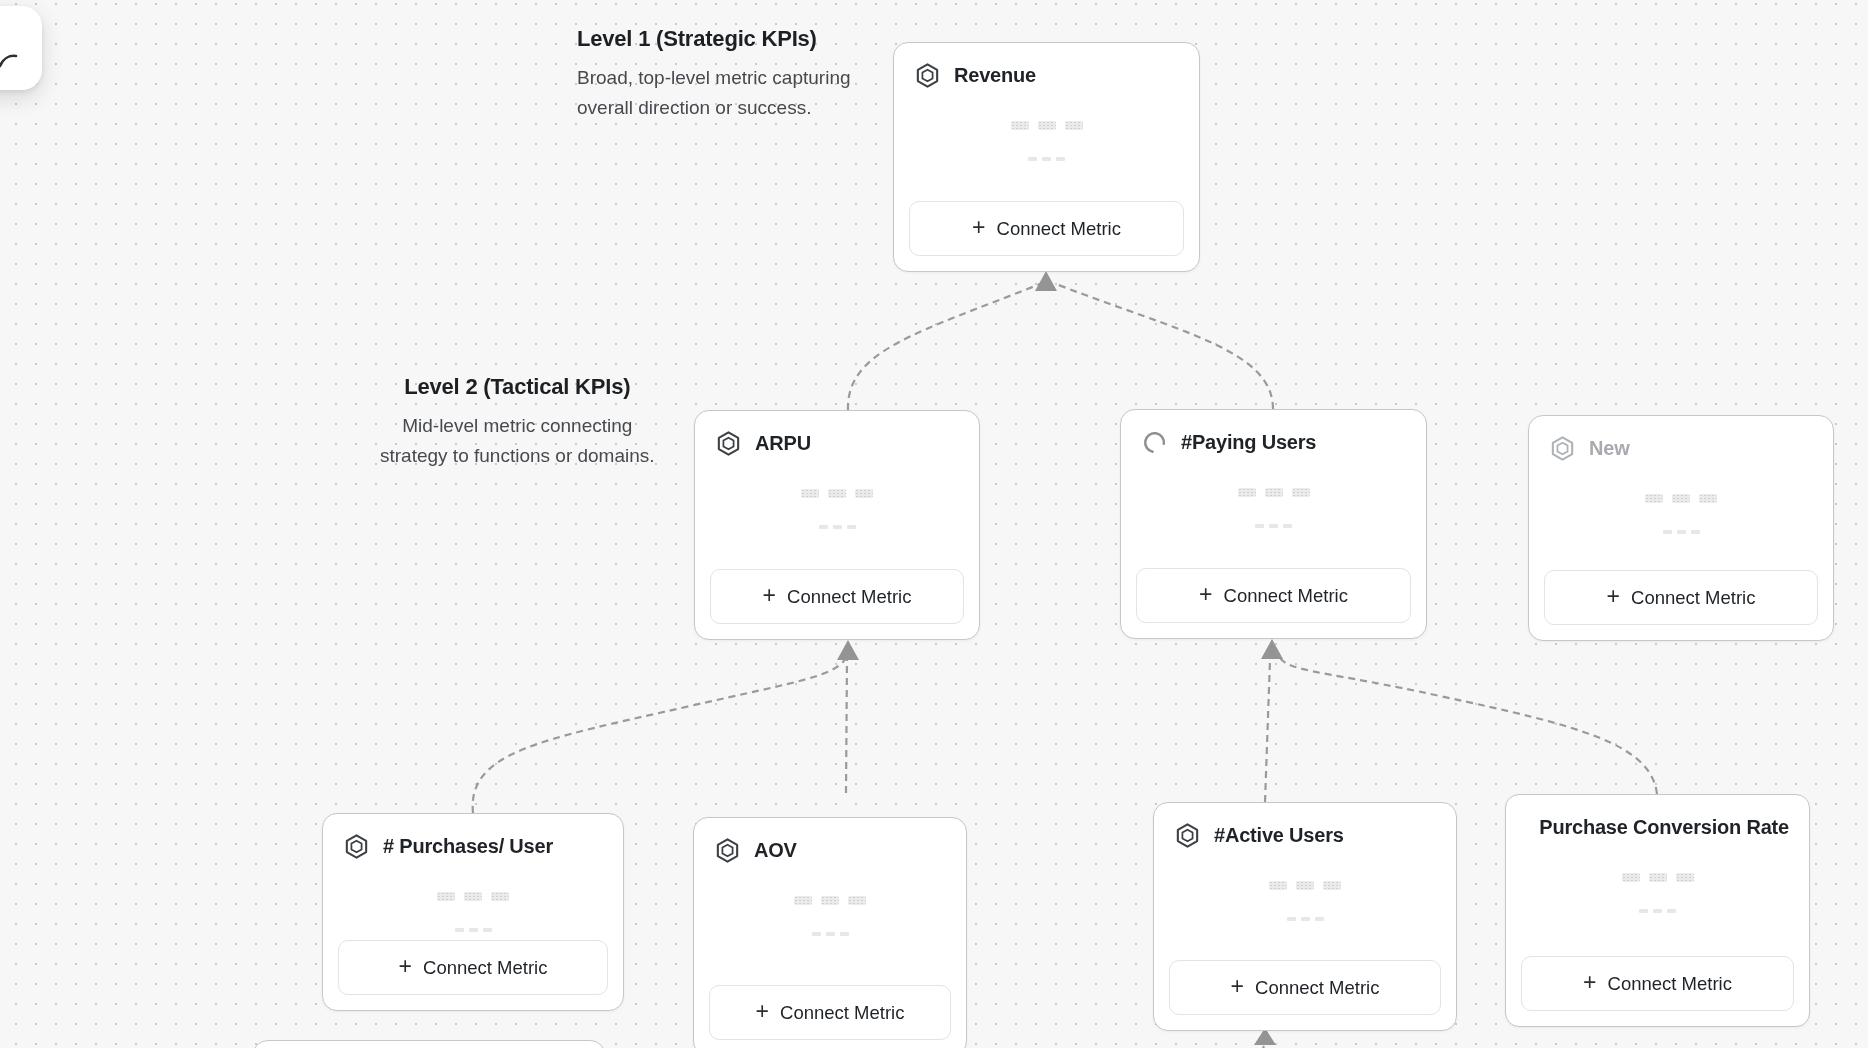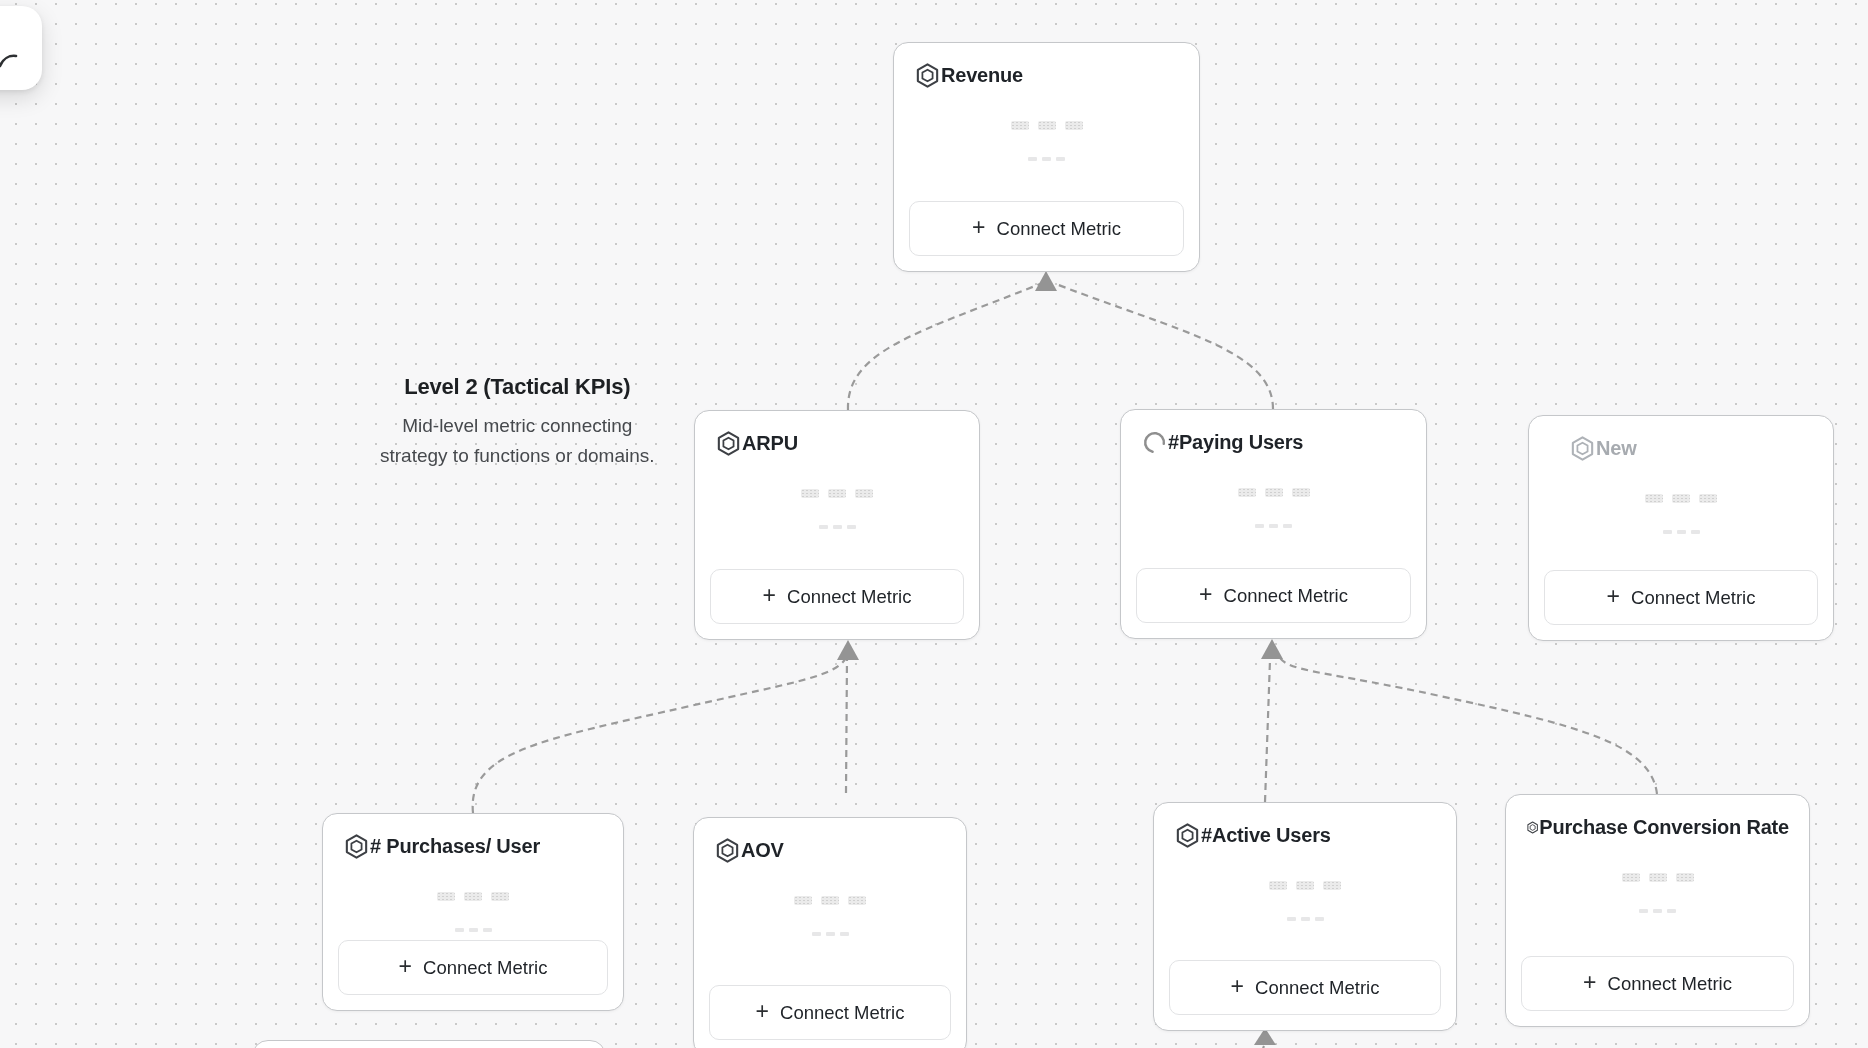--- a/index.html
+++ b/index.html
@@ -23,21 +23,21 @@
   
   .level{position:absolute;}
   .level-title{font-size:22px; font-weight:700; color:#1d2023; letter-spacing:-.2px;}
   .level-desc{margin-top:11px; font-size:19px; line-height:1.58; color:#46494d; white-space:pre-line;}
 
   
   .card{
     position:absolute; background:#ffffff; border:1px solid #c5c7ca;
     border-radius:15px; box-shadow:0 1px 3px rgba(0,0,0,.05); box-sizing:border-box;
   }
-  .card-head{display:flex; align-items:center; padding:19px 20px 0 20px;}
+  .card-head{display:flex; align-items:center; gap:13px; padding:19px 20px 0 20px;}
   .card-title{font-size:20px; font-weight:600; color:#1f2328; letter-spacing:-.2px; white-space:nowrap;}
   .hex path{stroke:#3d4045; fill:none;}
   .spin path{stroke:#8f8f8f; fill:none;}
   .card--draft .card-title{color:#a7abb0;}
   .card--draft .hex path{stroke:#aeb2b7;}
 
   .skeleton{position:absolute; left:0; right:0; top:78px; display:flex; flex-direction:column; align-items:center; gap:27px;}
   .chips{display:flex; gap:9px;}
   .chip{
     width:18px; height:9px; border-radius:2px; background-color:#ebebeb;
@@ -84,20 +84,25 @@
       <polygon points="1265,1028 1254,1045 1276,1045"></polygon>
     </g>
   </svg>
 
   <div class="corner-panel">
     <svg width="22" height="24" viewBox="0 0 22 24">
       <path d="M2,16 C5,9 11,5 18,6" stroke="#2d2f32" stroke-width="2.6" fill="none" stroke-linecap="round"></path>
     </svg>
   </div>
 
+  <div class="level" style="left:577px; top:26px;">
+    <div class="level-title">Level 1 (Strategic KPIs)</div>
+    <div class="level-desc">Broad, top-level metric capturing
+overall direction or success.</div>
+  </div>
   <div class="level" style="left:380px; top:374px;text-align:center;">
     <div class="level-title">Level 2 (Tactical KPIs)</div>
     <div class="level-desc">Mid-level metric connecting
 strategy to functions or domains.</div>
   </div>
 
   <div class="card" style="left:893px; top:42px; width:307px; height:230px;">
     <div class="card-head">
       <svg class="hex" width="27" height="27" viewBox="0 0 26 26">
         <path d="M13,2.2 22.3,7.6 22.3,18.4 13,23.8 3.7,18.4 3.7,7.6 Z" stroke-width="2" stroke-linejoin="round"></path>
@@ -167,21 +172,21 @@
           <span class="mini"></span>
           <span class="mini"></span>
         </div>
     </div>
     <button class="connect">
       <span class="plus">+</span>
       <span>Connect Metric</span>
     </button>
   </div>
 
-  <div class="card card--draft" style="left:1528px; top:415px; width:306px; height:226px;padding-left:20px;">
+  <div class="card card--draft" style="left:1528px; top:415px; width:306px; height:226px;">
     <div class="card-head">
       <svg class="hex" width="27" height="27" viewBox="0 0 26 26">
         <path d="M13,2.2 22.3,7.6 22.3,18.4 13,23.8 3.7,18.4 3.7,7.6 Z" stroke-width="2" stroke-linejoin="round"></path>
         <path d="M13,7.4 17.9,10.2 17.9,15.8 13,18.6 8.1,15.8 8.1,10.2 Z" stroke-width="1.7" stroke-linejoin="round"></path>
       </svg>
       <span class="card-title">New</span>
     </div>
     <div class="skeleton">
       <div class="chips">
           <span class="chip"></span>
@@ -271,21 +276,21 @@
           <span class="mini"></span>
           <span class="mini"></span>
         </div>
     </div>
     <button class="connect">
       <span class="plus">+</span>
       <span>Connect Metric</span>
     </button>
   </div>
 
-  <div class="card" style="left:1505px; top:794px; width:305px; height:233px;">
+  <div class="card" style="left:1505px; top:794px; width:305px; height:233px;border-radius:14px;">
     <div class="card-head">
       <svg class="hex" width="27" height="27" viewBox="0 0 26 26">
         <path d="M13,2.2 22.3,7.6 22.3,18.4 13,23.8 3.7,18.4 3.7,7.6 Z" stroke-width="2" stroke-linejoin="round"></path>
         <path d="M13,7.4 17.9,10.2 17.9,15.8 13,18.6 8.1,15.8 8.1,10.2 Z" stroke-width="1.7" stroke-linejoin="round"></path>
       </svg>
       <span class="card-title">Purchase Conversion Rate</span>
     </div>
     <div class="skeleton">
       <div class="chips">
           <span class="chip"></span>

